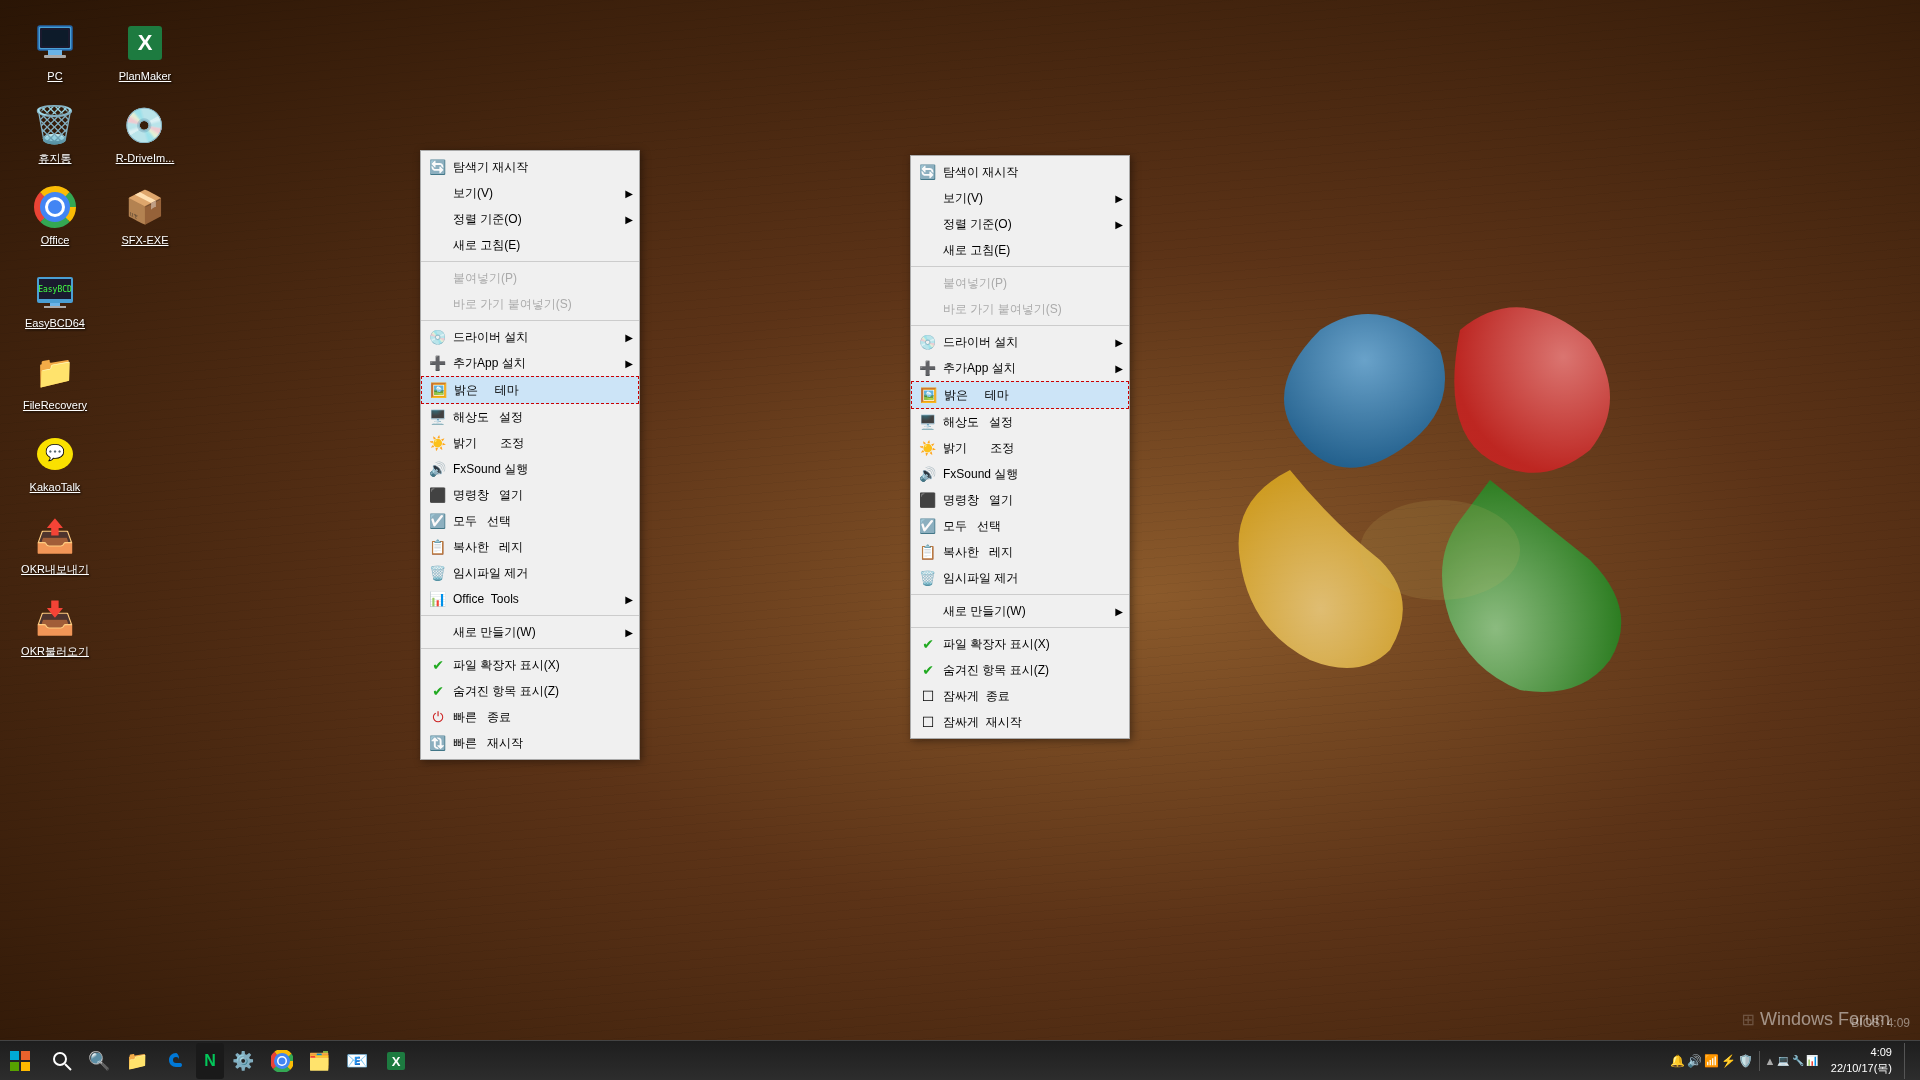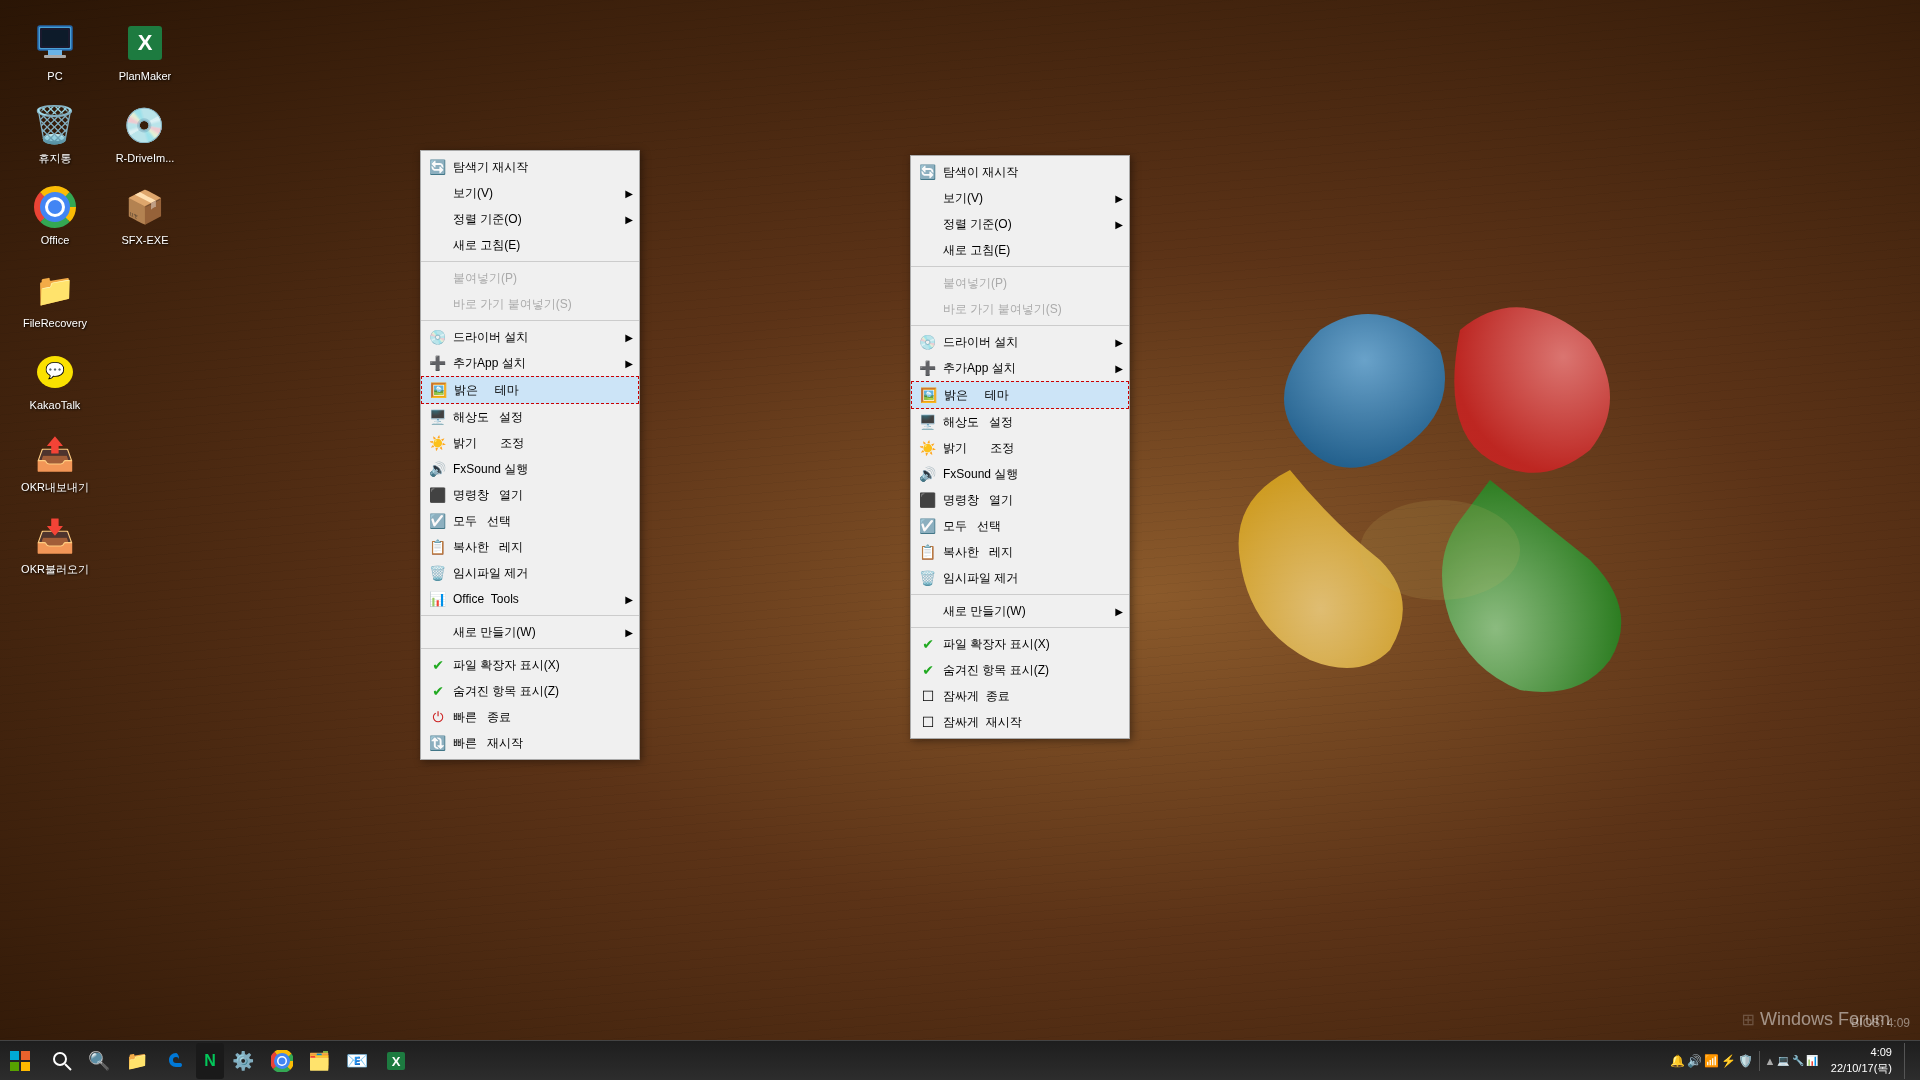--- a/index.html
+++ b/index.html
@@ -65,20 +65,21 @@
       font-size: 32px;
       margin-bottom: 3px;
     }
 
     .icon-label {
       color: white;
       font-size: 11px;
       text-align: right;
       text-shadow: 1px 1px 2px rgba(0,0,0,0.9);
       line-height: 1.2;
+      text-decoration: underline;
     }
 
     
     .context-menu {
       position: absolute;
       background: #f0f0f0;
       border: 1px solid #aaa;
       box-shadow: 2px 2px 8px rgba(0,0,0,0.4);
       min-width: 220px;
       padding: 3px 0;
@@ -306,20 +307,34 @@
           </svg>
         </div>
         <span class="icon-label">Office</span>
       </div>
       <div class="desktop-icon">
         <div class="icon-img" style="font-size:32px;">📦</div>
         <span class="icon-label">SFX-EXE</span>
       </div>
     </div>
 
+    <div style="display:flex; gap:10px;">
+      <div class="desktop-icon">
+        <div class="icon-img">
+          <svg width="42" height="42" viewBox="0 0 42 42">
+            <rect x="3" y="8" width="36" height="26" rx="2" fill="#4a9fd4"></rect>
+            <rect x="5" y="10" width="32" height="20" fill="#1a1a2e"></rect>
+            <rect x="16" y="34" width="10" height="4" fill="#6ab4e8"></rect>
+            <rect x="10" y="37" width="22" height="2" fill="#aaa"></rect>
+            <text x="21" y="23" text-anchor="middle" font-size="8" fill="#44ff44" font-family="monospace">EasyBCD</text>
+          </svg>
+        </div>
+        <span class="icon-label">EasyBCD64</span>
+      </div>
+    </div>
 
     <div style="display:flex;">
       <div class="desktop-icon">
         <div class="icon-img" style="font-size:32px;">📁</div>
         <span class="icon-label">FileRecovery</span>
       </div>
     </div>
 
     <div style="display:flex;">
       <div class="desktop-icon">

